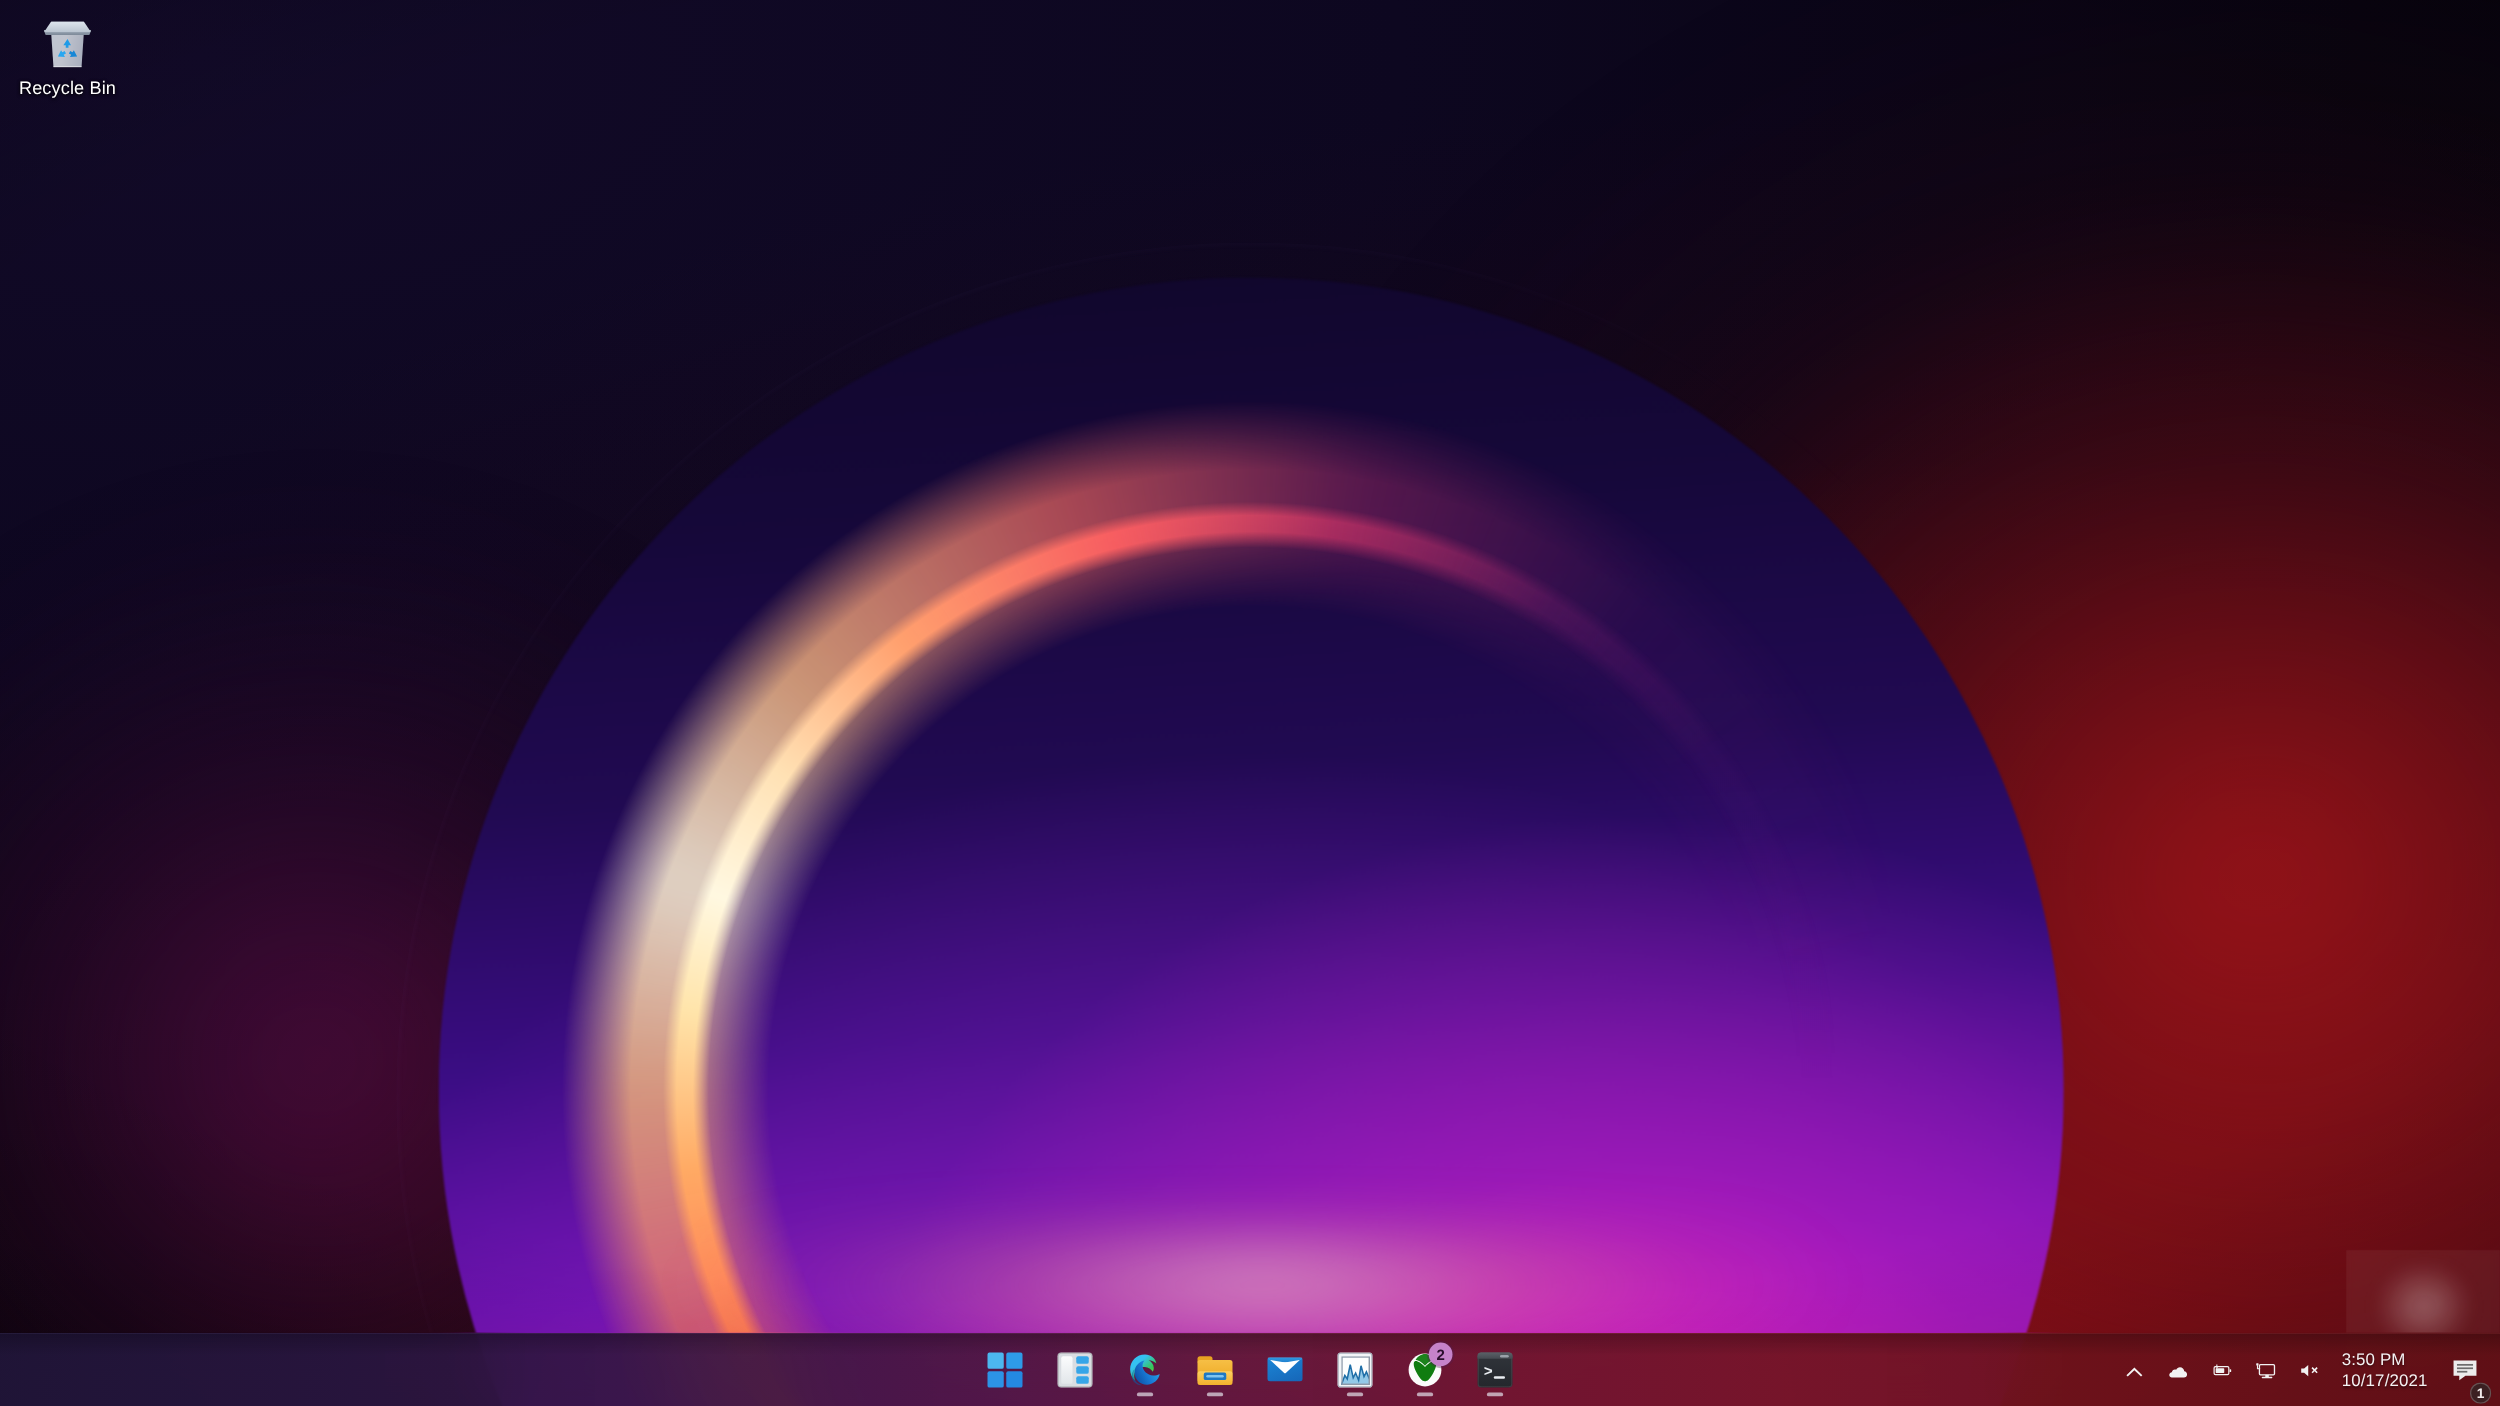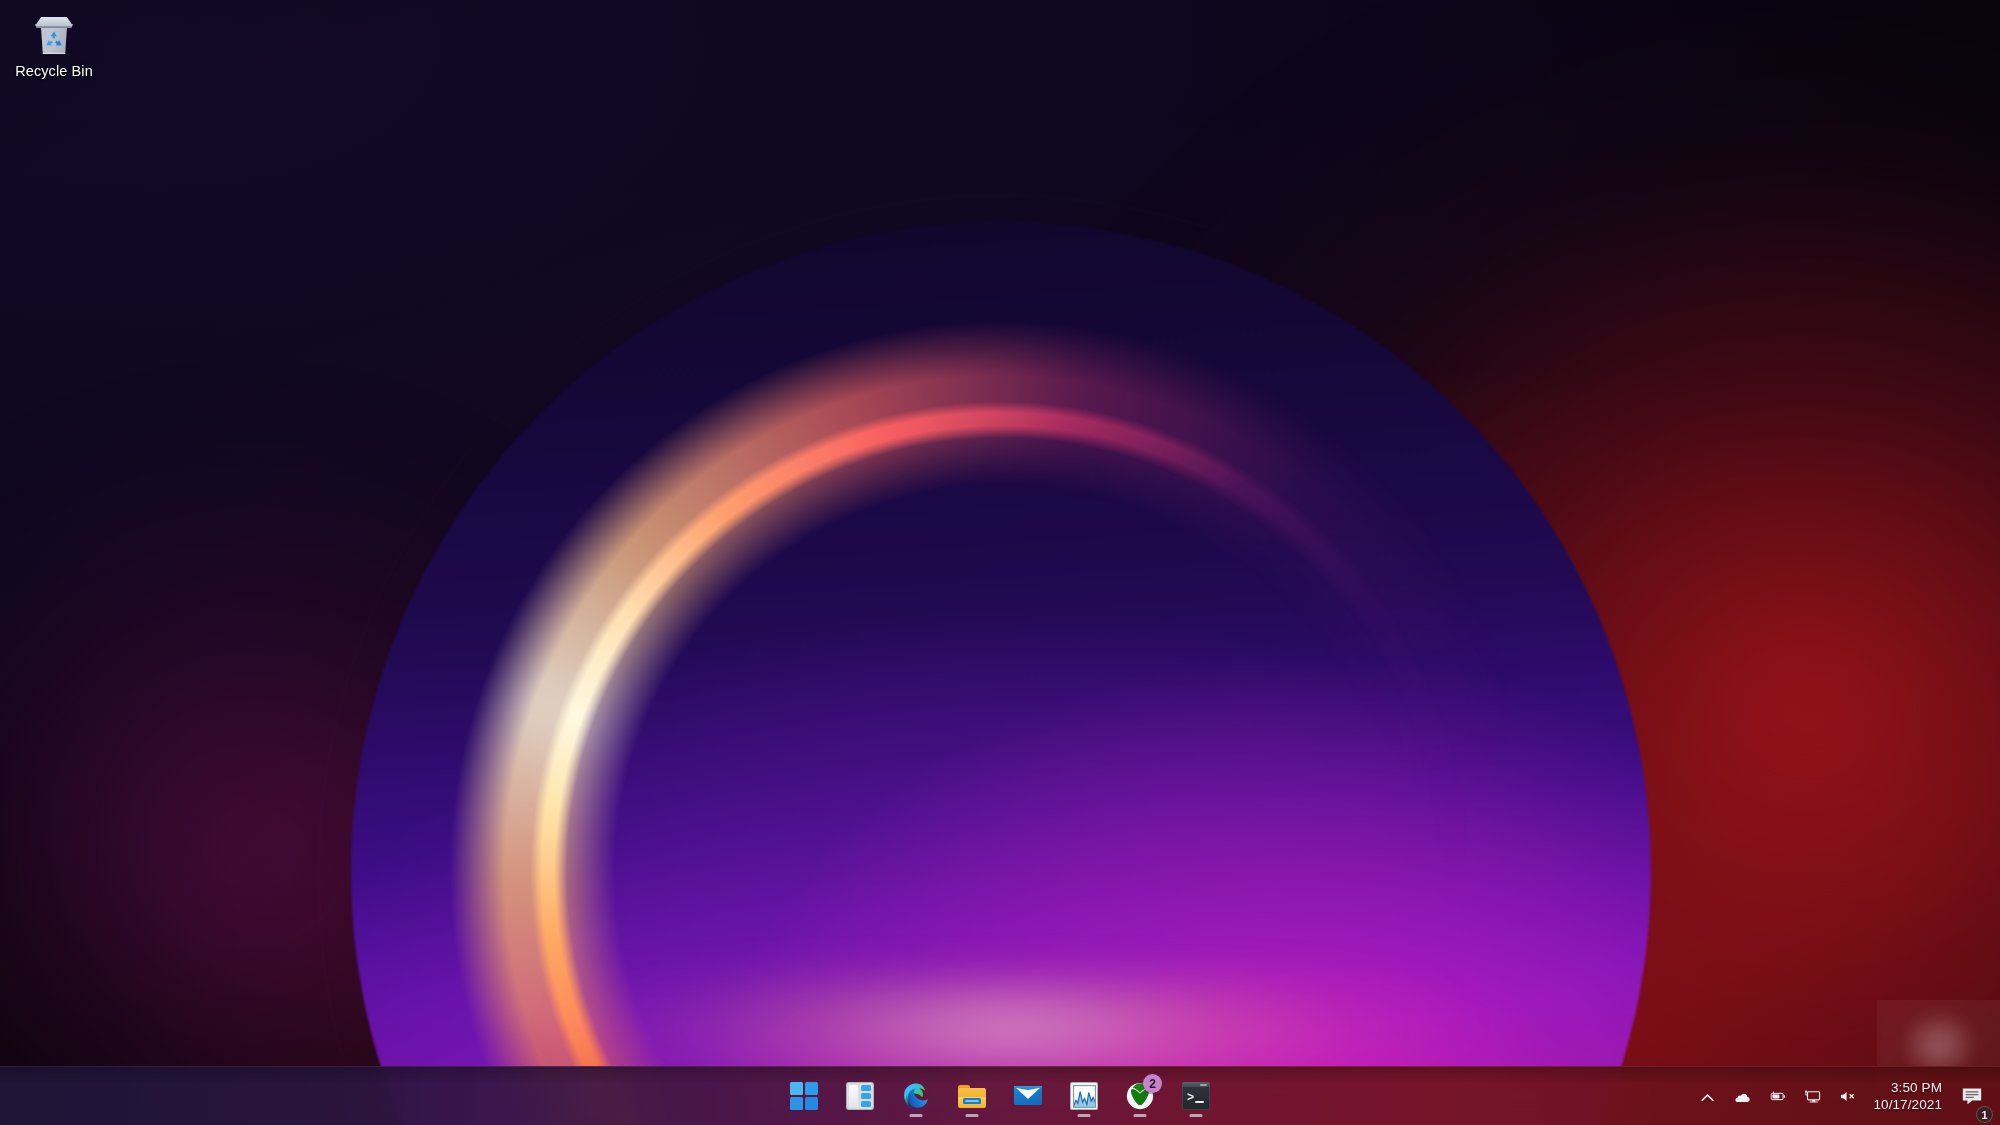--- a/index.html
+++ b/index.html
@@ -359,21 +359,21 @@
     display:flex; align-items:center; padding-right:6px; gap:0;
   }
   .tray-btn{
     height:48px; display:flex; align-items:center; justify-content:center;
     border-radius:5px; padding:0 9px; cursor:default;
   }
   .tray-ico{ width:17px; height:17px; display:block; }
   .tray-ico svg{ width:100%; height:100%; display:block; fill:#f2f2f2; }
 
   .clock-btn{
-    height:48px; display:flex; flex-direction:column; align-items:flex-end; justify-content:center;
+    height:48px; display:flex; flex-direction:column; justify-content:center;
     padding:0 10px 0 8px; border-radius:5px; cursor:default;
     color:#f4f1f2; font-size:13.5px; line-height:17px; letter-spacing:.1px;
     text-shadow:0 1px 2px rgba(0,0,0,.55);
   }
 
   .notif-btn{
     position:relative; height:48px; width:40px;
     display:flex; align-items:center; justify-content:center;
     border-radius:5px; cursor:default; margin-right:2px;
   }

